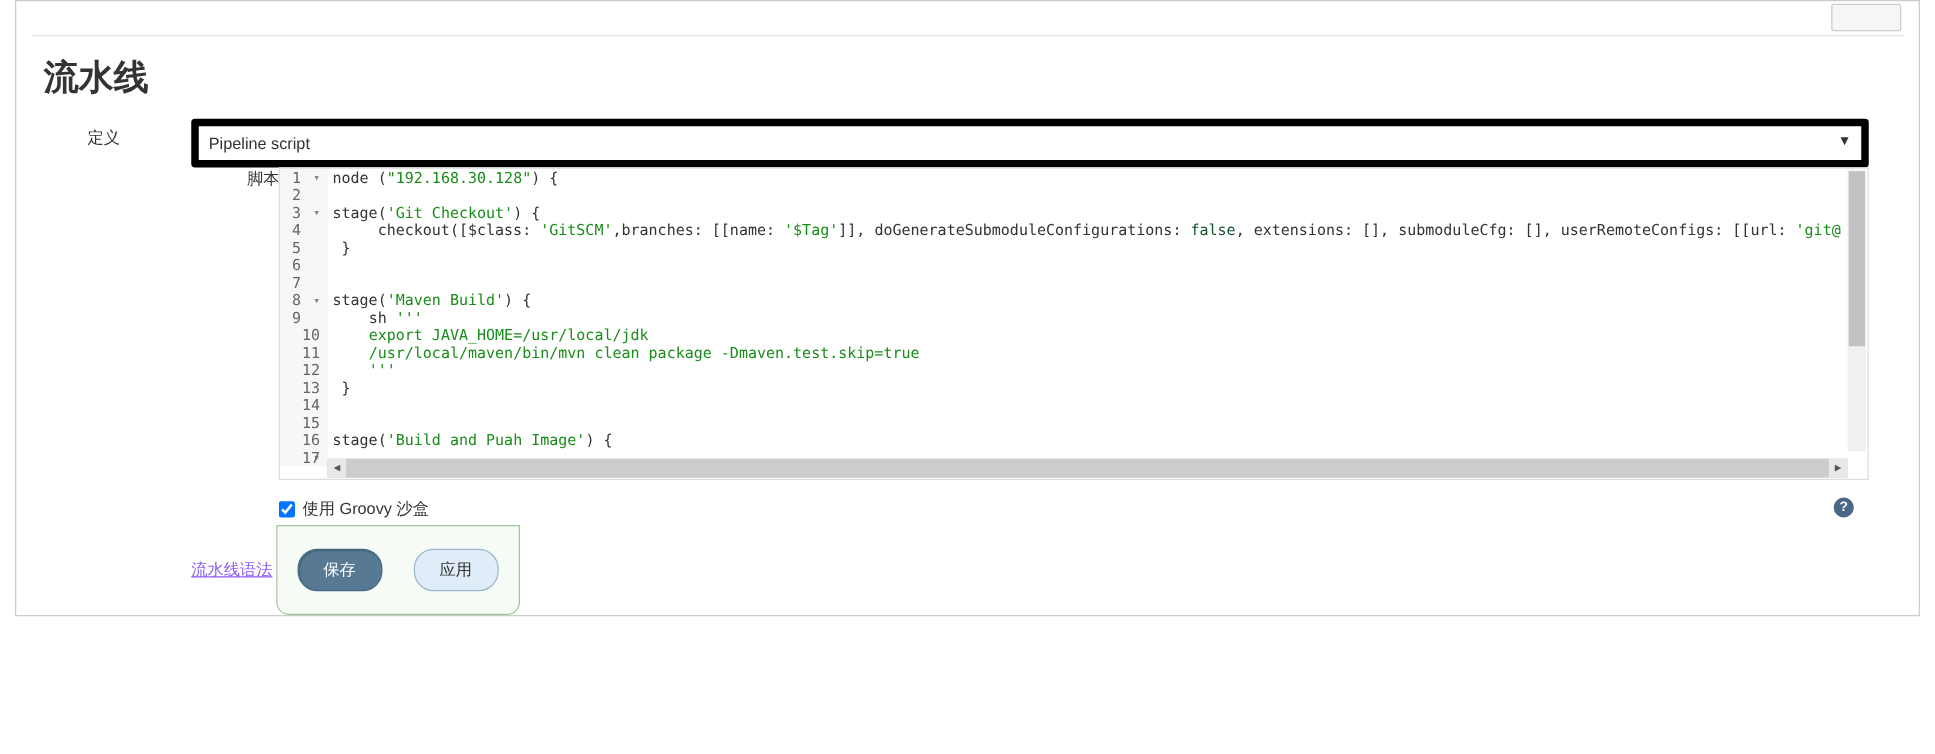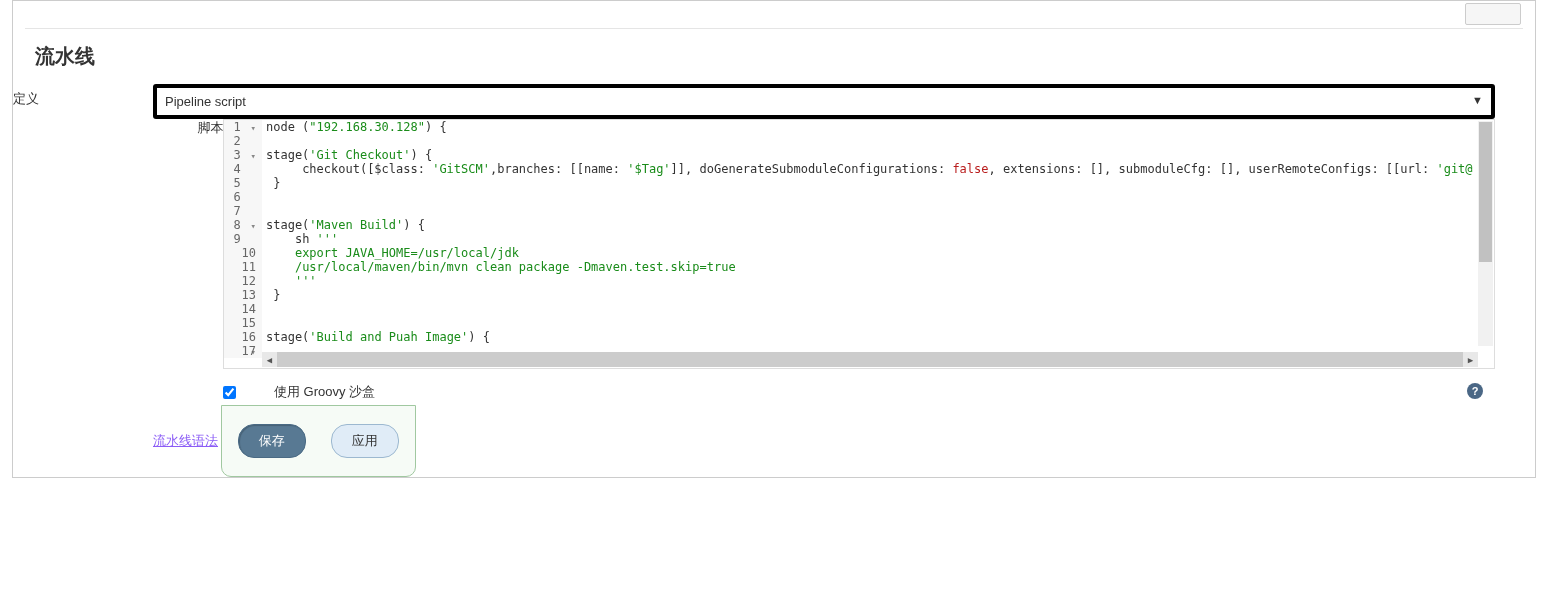--- a/index.html
+++ b/index.html
@@ -26,43 +26,43 @@
     position: absolute;
     right: 14px;
     top: 2px;
     width: 56px;
     height: 22px;
     border: 1px solid #ccc;
     background: #f6f6f6;
     border-radius: 2px;
   }
   .section-title {
-    font-size: 20px;
+    font-size: 28px;
     font-weight: bold;
     padding: 14px 22px 10px;
   }
   .form-row {
     display: flex;
     align-items: flex-start;
     padding: 4px 0;
   }
   .form-label {
     width: 140px;
-    text-align: left;
+    text-align: center;
     padding-top: 6px;
     font-size: 13px;
   }
   .form-control-area {
     flex: 1;
     padding-right: 40px;
     position: relative;
   }
   .select-box {
     width: 100%;
-    border: 4px solid #000000;
+    border: 6px solid #000000;
     border-radius: 3px;
     padding: 6px 8px;
     font-size: 13px;
     position: relative;
     background: #fff;
   }
   .select-box::after {
     content: "▼";
     position: absolute;
     right: 8px;
@@ -111,21 +111,21 @@
     font-size: 9px;
     vertical-align: middle;
   }
   .code-body {
     padding: 0 4px;
     white-space: pre;
     flex: 1;
   }
   .code-body .line { height: 14px; }
   .tok-str { color: #1a8c1a; }
-  .tok-bool { color: #b91c1c; }
+  .tok-bool { color: #14532d; }
   .scrollbar-v {
     position: absolute;
     right: 1px;
     top: 1px;
     width: 15px;
     height: 225px;
     background: #f1f1f1;
   }
   .scrollbar-v-thumb {
     margin: 1px;
@@ -168,21 +168,20 @@
     justify-content: center;
   }
   .help-editor { top: 0; }
   .help-sandbox { top: 0; }
   .sandbox-row {
     margin-top: 14px;
     margin-left: 70px;
     position: relative;
     display: flex;
     align-items: center;
-    gap: 32px;
   }
   .sandbox-row input[type=checkbox] { margin: 0 6px 0 0; }
   .syntax-link {
     display: inline-block;
     margin: 14px 0 20px 140px;
     color: #8b5cf6;
     text-decoration: underline;
     font-size: 13px;
   }
   .button-bar {

